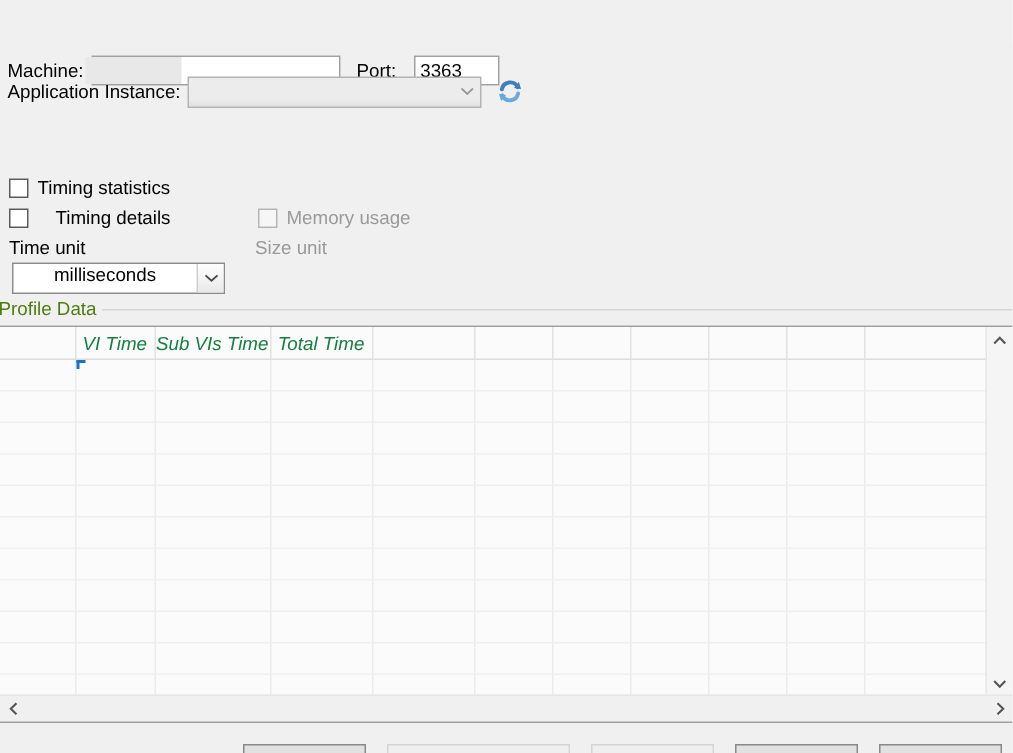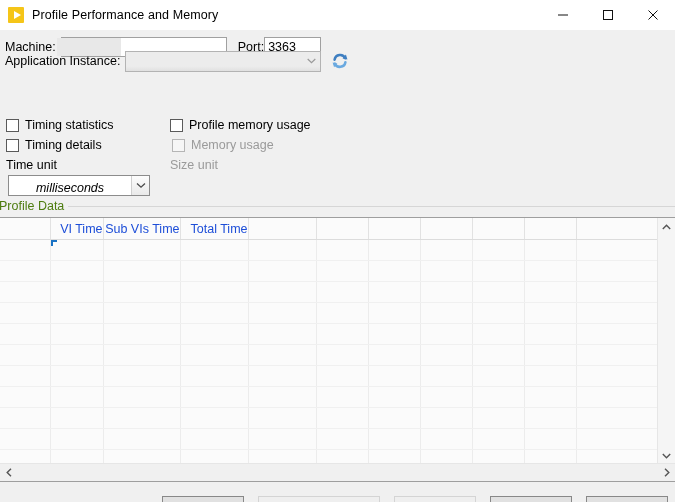--- a/index.html
+++ b/index.html
@@ -110,38 +110,37 @@
     position: relative;
     background: #ffffff;
   }
   .sel-overlay {
     position: absolute;
     left: 1px; top: 1px;
     width: 64px; height: 18px;
     background: #e8e8e8;
   }
   #port-label { margin-left: 11px; }
-  #port-input { width: 57px; margin-left: 0; }
+  #port-input { width: 57px; margin-left: 12px; }
 
   .row-appinst {
     position: absolute;
     left: 5px; top: 20px;
     display: flex;
     align-items: center;
     height: 22px;
   }
   .combo {
     box-sizing: border-box;
     height: 21px;
     border: 1px solid #b3b3b3;
     background: #e8e8e8;
     position: relative;
     display: flex;
-    align-items: flex-end;
-    font-style: italic;
+    align-items: flex-start;
   }
   .combo .combo-text {
     flex: 1;
     font-size: 12.5px;
     padding-left: 4px;
     white-space: nowrap;
     overflow: hidden;
   }
   .combo .arrow-box {
     width: 17px;
@@ -182,21 +181,21 @@
     background: #f6f6f6;
   }
   .cb-label {
     margin-left: 6px;
     font-size: 12.5px;
     white-space: nowrap;
   }
   .cb-label.disabled { color: #9a9a9a; }
 
   #cb-timing-stats  { left: 6px;   top: 88px; }
-  #cb-timing-detail { left: 6px;   top: 108px; }
+  #cb-timing-detail { left: 6px;   top: 108px; gap: 12px; }
   #cb-profile-mem   { left: 170px; top: 88px; }
   #cb-memory-usage  { left: 172px; top: 108px; }
 
   
   #time-unit-label {
     position: absolute; left: 6px; top: 128px;
     font-size: 12.5px;
   }
   #size-unit-label {
     position: absolute; left: 170px; top: 128px;
@@ -264,27 +263,28 @@
   table.grid {
     border-collapse: collapse;
     table-layout: fixed;
     width: 658px;
     background: #fbfbfb;
   }
   table.grid th {
     height: 21px;
     font-size: 12.5px;
     font-weight: normal;
-    color: #1d4ed8;
-    text-align: right;
+    color: #15803d;
+    text-align: center;
     border-right: 1px solid #e2e2e2;
     border-bottom: 1px solid #dcdcdc;
     background: #fbfbfb;
     padding: 0;
     white-space: nowrap;
+    font-style: italic;
   }
   table.grid th.blank { border-right: 1px solid #e2e2e2; }
   table.grid td {
     height: 20px;
     border-right: 1px solid #ececec;
     border-bottom: 1px solid #f0f0f0;
     background: #fbfbfb;
     padding: 0;
   }
   td.sel-cell { position: relative; }
@@ -370,45 +370,20 @@
   #btn-snapshot { left: 258px; width: 122px; }
   #btn-save     { left: 394px; width: 82px; }
   #btn-close    { left: 490px; width: 82px; }
   #btn-help     { left: 586px; width: 82px; }
 </style>
 </head>
 <body>
 
 <div class="window">
 
-  <div class="titlebar">
-    <div class="app-icon">
-      <div class="tri"></div>
-    </div>
-    <div class="title-text">Profile Performance and Memory</div>
-
-    <div class="win-controls">
-      <div class="win-btn">
-        <svg width="12" height="12" viewBox="0 0 12 12">
-          <line x1="1" y1="6" x2="11" y2="6" stroke="#111" stroke-width="1"></line>
-        </svg>
-      </div>
-      <div class="win-btn">
-        <svg width="12" height="12" viewBox="0 0 12 12">
-          <rect x="1.5" y="1.5" width="9" height="9" fill="none" stroke="#111" stroke-width="1"></rect>
-        </svg>
-      </div>
-      <div class="win-btn">
-        <svg width="12" height="12" viewBox="0 0 12 12">
-          <line x1="1.5" y1="1.5" x2="10.5" y2="10.5" stroke="#111" stroke-width="1"></line>
-          <line x1="10.5" y1="1.5" x2="1.5" y2="10.5" stroke="#111" stroke-width="1"></line>
-        </svg>
-      </div>
-    </div>
-  </div>
 
   <div class="dialog-body">
 
     <div class="row-machine">
       <span class="lbl">Machine:</span>
       <div style="position:relative;">
         <input class="textbox" id="machine-input" type="text" value="" style="">
         <div class="sel-overlay"></div>
       </div>
       <span class="lbl" id="port-label">Port:</span>
@@ -438,24 +413,20 @@
     <div class="cb-row" id="cb-timing-stats">
       <span class="cbox"></span>
       <span class="cb-label">Timing statistics</span>
     </div>
 
     <div class="cb-row" id="cb-timing-detail">
       <span class="cbox"></span>
       <span class="cb-label">Timing details</span>
     </div>
 
-    <div class="cb-row" id="cb-profile-mem">
-      <span class="cbox"></span>
-      <span class="cb-label">Profile memory usage</span>
-    </div>
 
     <div class="cb-row" id="cb-memory-usage">
       <span class="cbox disabled"></span>
       <span class="cb-label disabled">Memory usage</span>
     </div>
 
     <div id="time-unit-label">Time unit</div>
     <div id="size-unit-label">Size unit</div>
 
     <div class="combo" id="time-unit-combo">

